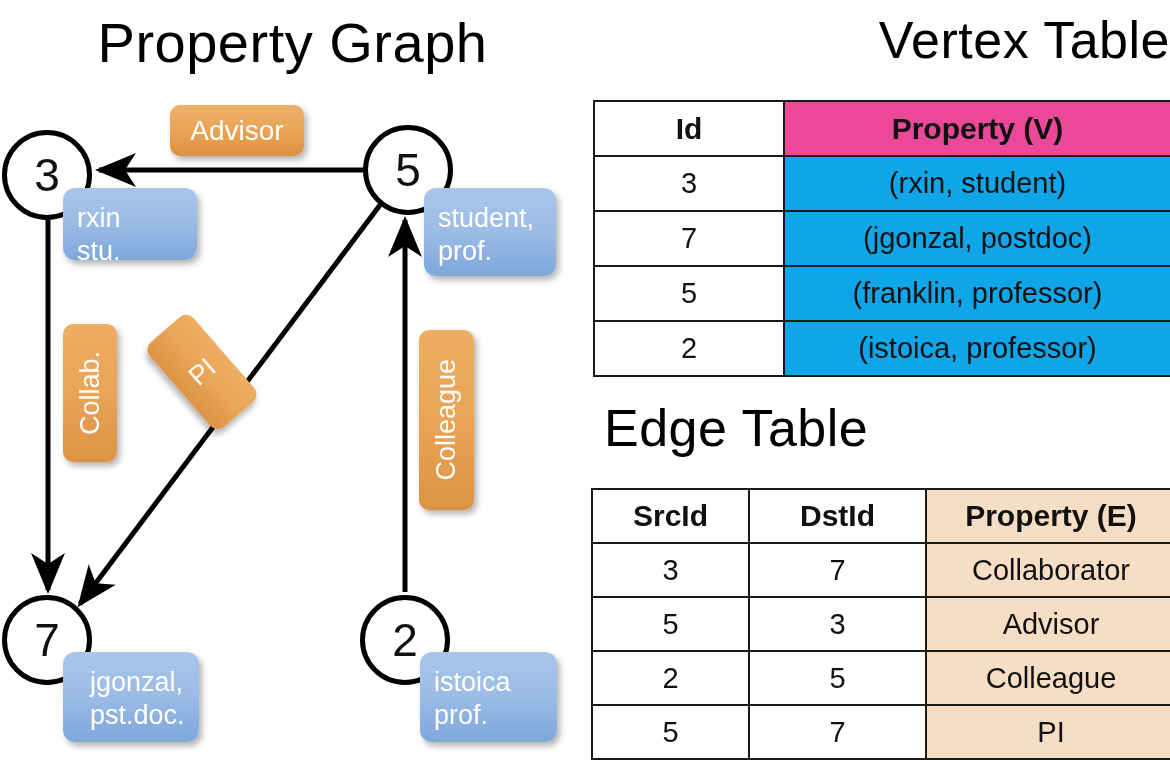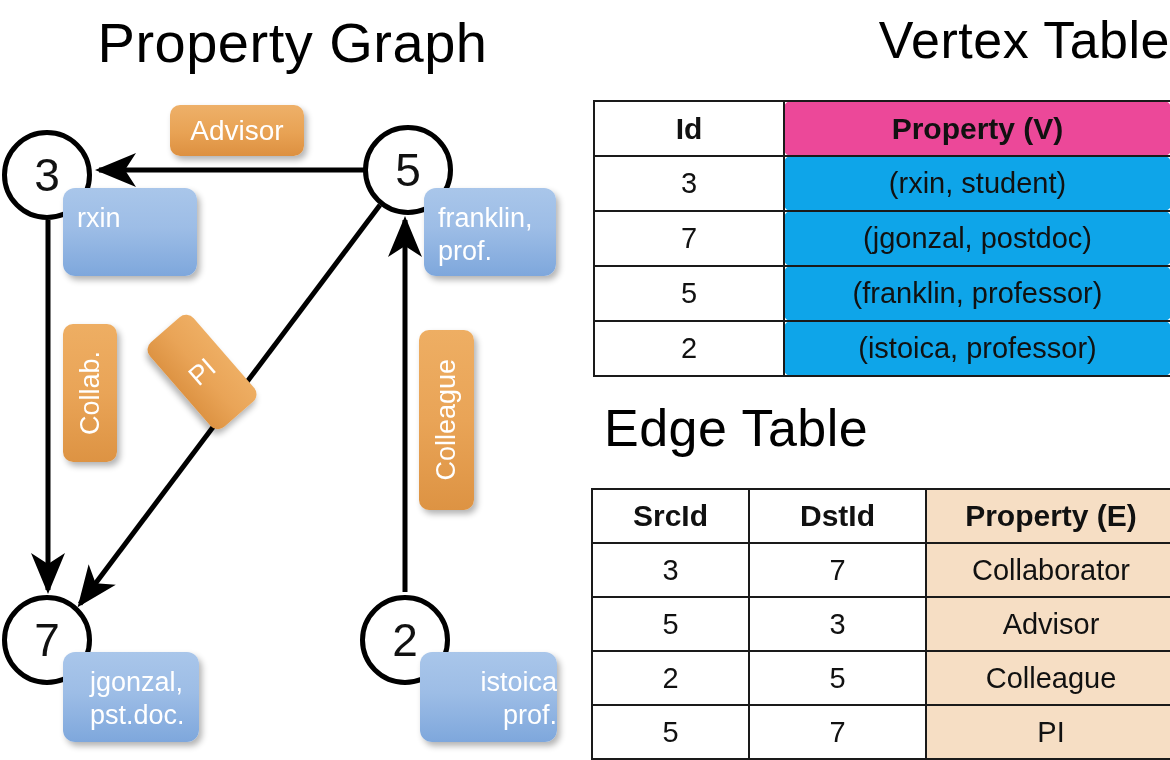--- a/index.html
+++ b/index.html
@@ -87,24 +87,24 @@
     box-shadow: 3px 4px 6px rgba(0,0,0,0.30);
     color: #ffffff;
     font-size: 27px;
     line-height: 33px;
     font-family: "Liberation Sans", sans-serif;
     font-weight: 300;
     padding: 14px 0 14px 14px;
     box-sizing: border-box;
     z-index: 7;
   }
-  #prop-rxin     { left: 63px;  top: 188px; width: 134px; height: 88px; }
+  #prop-rxin     { left: 63px;  top: 188px; width: 134px; height: 72px; }
   #prop-franklin { left: 424px; top: 188px; width: 132px; height: 88px; }
   #prop-jgonzal  { left: 63px;  top: 652px; width: 136px; height: 90px; padding-left: 27px; }
-  #prop-istoica  { left: 420px; top: 652px; width: 137px; height: 90px; text-align: right; }
+  #prop-istoica  { left: 420px; top: 652px; width: 137px; height: 90px; }
 
   .prop-line { display: block; }
 
   
   .edge-badge {
     position: absolute;
     border-radius: 10px;
     background: linear-gradient(180deg, #eeae63 0%, #e9a457 50%, #dd9343 100%);
     box-shadow: 3px 4px 6px rgba(0,0,0,0.30);
     color: #ffffff;
@@ -174,21 +174,21 @@
     font-weight: 700;
     font-size: 30px;
   }
   table.data-table td { font-size: 29px; }
 
   
   #vertex-table {
     left: 593px; top: 100px;
     width: 573px;
   }
-  #vertex-table th, #vertex-table td { height: 53px; border-radius: 7px; }
+  #vertex-table th, #vertex-table td { height: 53px; }
   #vertex-table .col-id   { width: 188px; }
   #vertex-table .col-prop { width: 385px; background: #0ea5e9; }
   #vertex-table th.col-prop { background: #ec4899; }
 
   
   #edge-table {
     left: 591px; top: 488px;
     width: 578px;
   }
   #edge-table th, #edge-table td { height: 52px; margin-left: 12px; }
@@ -220,23 +220,24 @@
     <line x1="405" y1="592" x2="405" y2="220" stroke="#000000" stroke-width="5" marker-end="url(#arrowhead)"></line>
   </svg>
 
   <div class="node" id="node-3">3</div>
   <div class="node" id="node-5">5</div>
   <div class="node" id="node-7">7</div>
   <div class="node" id="node-2">2</div>
 
   <div class="prop-box" id="prop-rxin">
     <span class="prop-line">rxin</span>
+    <span class="prop-line">stu.</span>
   </div>
   <div class="prop-box" id="prop-franklin">
-    <span class="prop-line">franklin,</span>
+    <span class="prop-line">student,</span>
     <span class="prop-line">prof.</span>
   </div>
   <div class="prop-box" id="prop-jgonzal">
     <span class="prop-line">jgonzal,</span>
     <span class="prop-line">pst.doc.</span>
   </div>
   <div class="prop-box" id="prop-istoica">
     <span class="prop-line">istoica</span>
     <span class="prop-line">prof.</span>
   </div>

